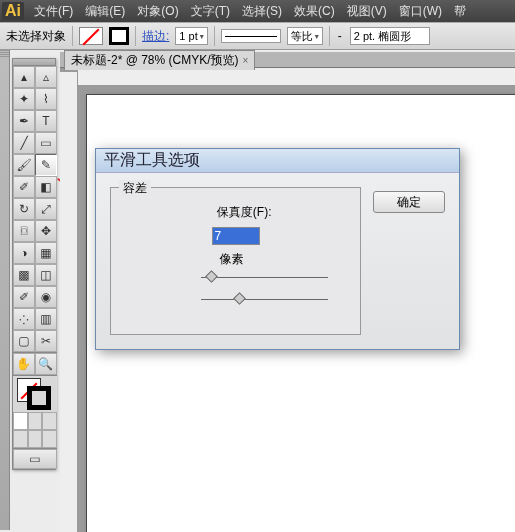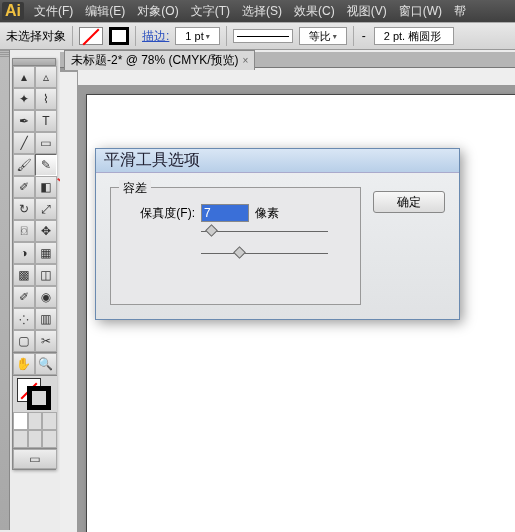--- a/index.html
+++ b/index.html
@@ -9,21 +9,21 @@
   .menubar .logo { width: 22px; height: 18px; background: #3a3a3a; color: #f0c040; display:flex; align-items:center; justify-content:center; font-weight:bold; font-size:16px; border-radius:2px; margin-right:4px;}
   .menubar .menu-item { padding: 0 6px; cursor:default; }
   
   .optbar { height: 28px; background: linear-gradient(#e8e8e8,#d4d4d4); border-top:1px solid #aaa; border-bottom:1px solid #999; display:flex; align-items:center; font-size:12px; padding:0 6px; gap:6px; }
   .optbar .sel-label { }
   .optbar .sep { width:1px; height:20px; background:#aaa; }
   .swatch-fill { width:24px; height:18px; background:#fff; position:relative; border:1px solid #888;}
   .swatch-fill::after{content:""; position:absolute; left:0; top:50%; right:0; border-top:2px solid red; transform:rotate(-45deg);}
   .swatch-stroke { width:20px; height:18px; border:3px solid #000; background:#fff;}
   .optbar .lbl-blue { color:#2a4fbf; text-decoration:underline; }
-  .optbar .dd { height:18px; border:1px solid #999; background:#fff; padding:0 9px; font-size:11px; display:flex; align-items:center; gap:2px;}
+  .optbar .dd { height:18px; border:1px solid #999; background:#fff; padding:0 3px; font-size:11px; display:flex; align-items:center; gap:2px;}
   .optbar .dd .caret{font-size:8px;color:#555;}
   .optbar .line-prev{ width:60px; height:14px; border:1px solid #999; background:#fff; display:flex; align-items:center; padding:0 3px;}
   .optbar .line-prev div{height:1px;background:#000;flex:1;}
   .dash{ width:8px; text-align:center;}
   
   .lefttiny { position:absolute; left:0; top:50px; width:10px; height:480px; background:linear-gradient(#bcbcbc,#a8a8a8); border-right:1px solid #888;}
   .lefttiny .grip{height:7px; background:repeating-linear-gradient(#999,#999 1px,#bbb 1px,#bbb 2px);}
   
   .toolbox { position:absolute; left:12px; top:58px; width:44px; background:#d8d8d8; border:1px solid #888; box-shadow:1px 1px 3px rgba(0,0,0,0.3);}
   .toolbox .tab{height:7px;background:linear-gradient(#c0c0c0,#a8a8a8);border-bottom:1px solid #888;}
@@ -47,23 +47,23 @@
   .doctab .x{font-size:10px;color:#666;}
   .ruler-h{height:18px; background:#eee; border-bottom:1px solid #999; margin-left:18px;}
   .ruler-v{position:absolute; left:0; top:20px; width:18px; bottom:0; background:#eee; border-right:1px solid #999;}
   .ruler-corner{position:absolute; left:0; top:20px; width:18px; height:18px; background:#ddd; border-right:1px solid #999;border-bottom:1px solid #999;}
   .canvas{position:absolute; left:18px; top:38px; right:0; bottom:0; background:#9a9a9a;}
   .page{position:absolute; left:8px; top:4px; width:430px; height:480px; background:#fff; border:1px solid #444; box-shadow:3px 3px 6px rgba(0,0,0,0.4);}
   
   .dialog{position:absolute; left:95px; top:148px; width:365px; background:linear-gradient(#eef0f2,#e0e2e4); border:1px solid #6a8ab0; box-shadow:3px 3px 12px rgba(0,0,0,0.4);}
   .dialog .titlebar{height:24px; background:linear-gradient(#d9e6f5,#b8cfe8); display:flex; align-items:center; padding:0 8px; font-size:16px; color:#223; border-bottom:1px solid #aac;}
   .dialog .body{padding:14px; display:flex; gap:12px;}
-  .dialog .fieldset{flex:1; border:1px solid #999; padding:16px 12px 32px; position:relative; background:#e8e8ea;}
+  .dialog .fieldset{flex:1; border:1px solid #999; padding:16px 12px 16px; position:relative; background:#e8e8ea;}
   .dialog .fieldset .legend{position:absolute; top:-8px; left:8px; background:#e8e8ea; padding:0 4px; font-size:12px;}
-  .dialog .row{display:flex; align-items:center; gap:6px; font-size:12px; margin-bottom:6px;}
+  .dialog .row{display:flex; align-items:center; gap:6px; font-size:12px; margin-bottom:6px;flex-direction:column;}
   .dialog .row label{width:72px; text-align:right;}
   .dialog .row input{width:48px; height:18px; border:1px solid #888; background:#fff; font-size:12px; padding:0 2px;}
   .dialog .row input.sel{background:#3a6fd8; color:#fff;}
   .dialog .row .unit{width:32px;}
   .dialog .slider{height:8px; margin:0 0 14px 78px; position:relative;}
   .dialog .slider .track{height:1px;background:#666;position:absolute;top:3px;left:0;right:20px;}
   .dialog .slider .thumb{position:absolute; top:-2px; width:9px; height:9px; background:#ccc; border:1px solid #666; transform:rotate(45deg);}
   .dialog .btncol{display:flex; flex-direction:column; gap:6px; padding-top:4px;}
   .dialog .btncol button{width:72px; height:22px; font-size:12px; background:linear-gradient(#f8f8f8,#dcdcdc); border:1px solid #888; border-radius:3px;}
 </style>

